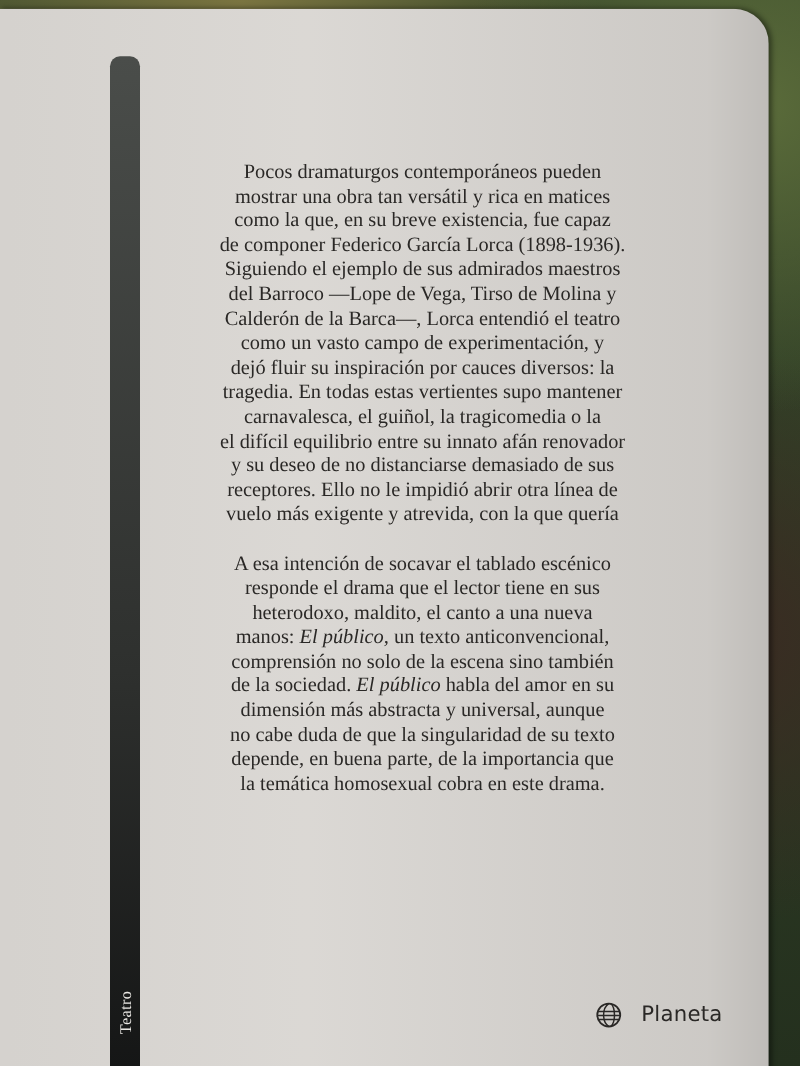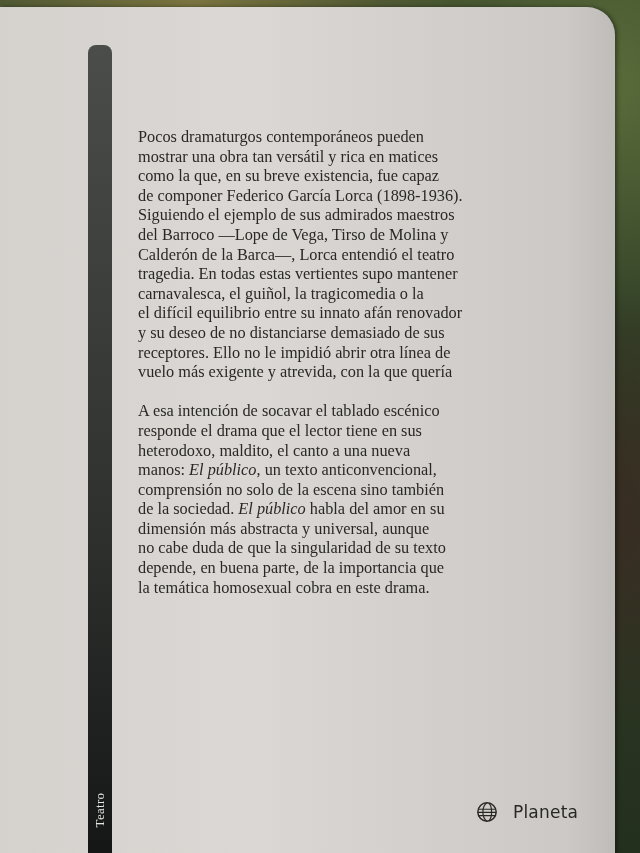--- a/index.html
+++ b/index.html
@@ -71,20 +71,21 @@
       left: 138px;
       top: 127px;
       width: 400px;
       font-family: "Liberation Serif", serif;
       font-size: 16.3px;
       line-height: 19.6px;
       color: #2a2826;
     }
     .body-text .para {
       margin: 0 0 19.6px 0;
+      text-align: center;
     }
     .line {
       display: block;
       white-space: nowrap;
     }
     .line i {
       font-style: italic;
     }
     .publisher {
       position: absolute;
@@ -121,20 +122,22 @@
 
 <div class="body-text">
   <div class="para" id="para0">
       <span class="line">Pocos dramaturgos contemporáneos pueden</span>
       <span class="line">mostrar una obra tan versátil y rica en matices</span>
       <span class="line">como la que, en su breve existencia, fue capaz</span>
       <span class="line">de componer Federico García Lorca (1898-1936).</span>
       <span class="line">Siguiendo el ejemplo de sus admirados maestros</span>
       <span class="line">del Barroco —Lope de Vega, Tirso de Molina y</span>
       <span class="line">Calderón de la Barca—, Lorca entendió el teatro</span>
+      <span class="line">como un vasto campo de experimentación, y</span>
+      <span class="line">dejó fluir su inspiración por cauces diversos: la</span>
       <span class="line">tragedia. En todas estas vertientes supo mantener</span>
       <span class="line">carnavalesca, el guiñol, la tragicomedia o la</span>
       <span class="line">el difícil equilibrio entre su innato afán renovador</span>
       <span class="line">y su deseo de no distanciarse demasiado de sus</span>
       <span class="line">receptores. Ello no le impidió abrir otra línea de</span>
       <span class="line">vuelo más exigente y atrevida, con la que quería</span>
     </div>
   <div class="para" id="para1">
       <span class="line">A esa intención de socavar el tablado escénico</span>
       <span class="line">responde el drama que el lector tiene en sus</span>

